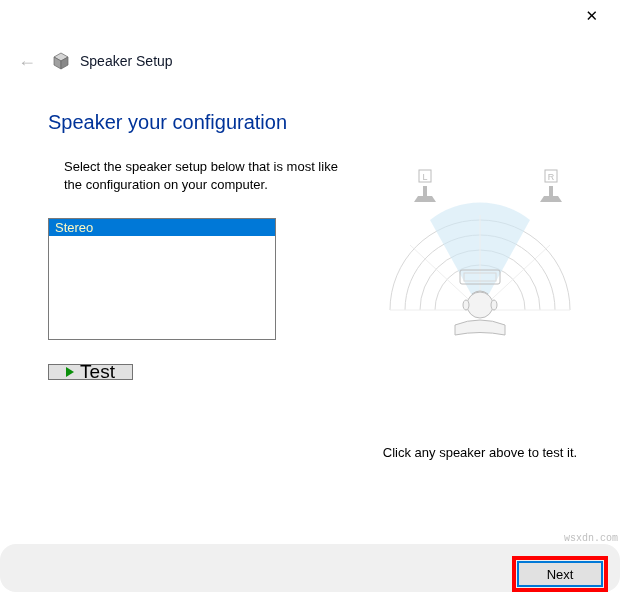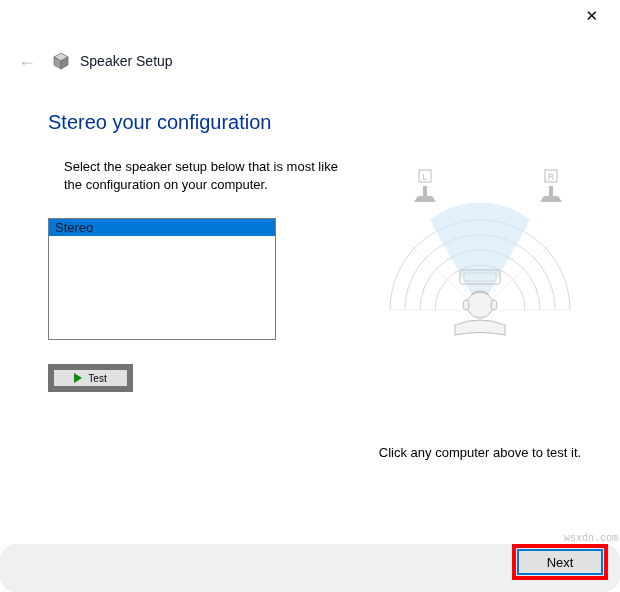--- a/index.html
+++ b/index.html
@@ -64,36 +64,36 @@
       margin-bottom: 4px;
     }
     .listbox {
       width: 228px;
       height: 122px;
       border: 1px solid #7a7a7a;
       background: #fff;
     }
     .listitem {
       background: #0078d7;
-      color: #0f172a;
+      color: #fef9c3;
       padding: 1px 6px;
       font-size: 13px;
     }
     .test-btn {
       margin-top: 24px;
       width: 85px;
-      height: 28px;
+      height: 16px;
       background: #e1e1e1;
-      border: 6px solid #737373;
+      border: 1px solid #737373;
       display: flex;
       align-items: center;
       justify-content: center;
       gap: 6px;
       font-family: inherit;
-      font-size: 10px;
+      font-size: 19px;
       cursor: pointer;
     }
     .play-tri {
       width: 0; height: 0;
       border-left: 8px solid #0a8f0a;
       border-top: 5px solid transparent;
       border-bottom: 5px solid transparent;
     }
     .diagram-area {
       position: absolute;
@@ -112,21 +112,21 @@
     }
     .button-bar {
       position: absolute;
       bottom: 0;
       left: 0;
       right: 0;
       height: 48px;
       background: #f0f0f0;
       display: flex;
       justify-content: flex-end;
-      align-items: flex-start;
+      align-items: flex-end;
       gap: 8px;
       padding-right: 12px;
       border-radius: 16px;
     }
     .wiz-btn {
       width: 84px;
       height: 24px;
       background: #e1e1e1;
       border: 1px solid #adadad;
       font-family: inherit;
@@ -164,21 +164,21 @@
     <svg viewBox="0 0 18 18" width="18" height="18">
       <polygon points="9,1 16,5 9,9 2,5" fill="#d6d6d6" stroke="#666" stroke-width="0.7"></polygon>
       <polygon points="2,5 9,9 9,17 2,13" fill="#a0a0a0" stroke="#666" stroke-width="0.7"></polygon>
       <polygon points="16,5 9,9 9,17 16,13" fill="#888" stroke="#666" stroke-width="0.7"></polygon>
     </svg>
   </span>
   <span class="header-title">Speaker Setup</span>
 </div>
 
 <div class="content">
-  <h1 class="heading">Stereo your configuration</h1>
+  <h1 class="heading">Speaker your configuration</h1>
   <p class="instructions">Select the speaker setup below that is most like the configuration on your computer.</p>
   <div class="listbox">
     <div class="listitem">Stereo</div>
   </div>
   <button class="test-btn">
     <span class="play-tri"></span>
     <span>Test</span>
   </button>
 </div>
 
@@ -217,21 +217,21 @@
 
     <circle cx="110" cy="145" r="13" fill="#f3f3f3" stroke="#bcbcbc"></circle>
     <path d="M 102 134 Q 110 128 118 134" fill="none" stroke="#bcbcbc"></path>
     <ellipse cx="96" cy="145" rx="3" ry="5" fill="#f3f3f3" stroke="#bcbcbc"></ellipse>
     <ellipse cx="124" cy="145" rx="3" ry="5" fill="#f3f3f3" stroke="#bcbcbc"></ellipse>
 
     <path d="M 85 165 Q 110 155 135 165 L 135 175 Q 110 170 85 175 Z" fill="#f3f3f3" stroke="#bcbcbc"></path>
   </svg>
 </div>
 
-<div class="hint">Click any computer above to test it.</div>
+<div class="hint">Click any speaker above to test it.</div>
 
 <div class="watermark">wsxdn.com</div>
 
 <div class="button-bar">
   <span class="highlight-box">
     <button class="wiz-btn default">Next</button>
   </span>
 </div>
 
 </body></html>

